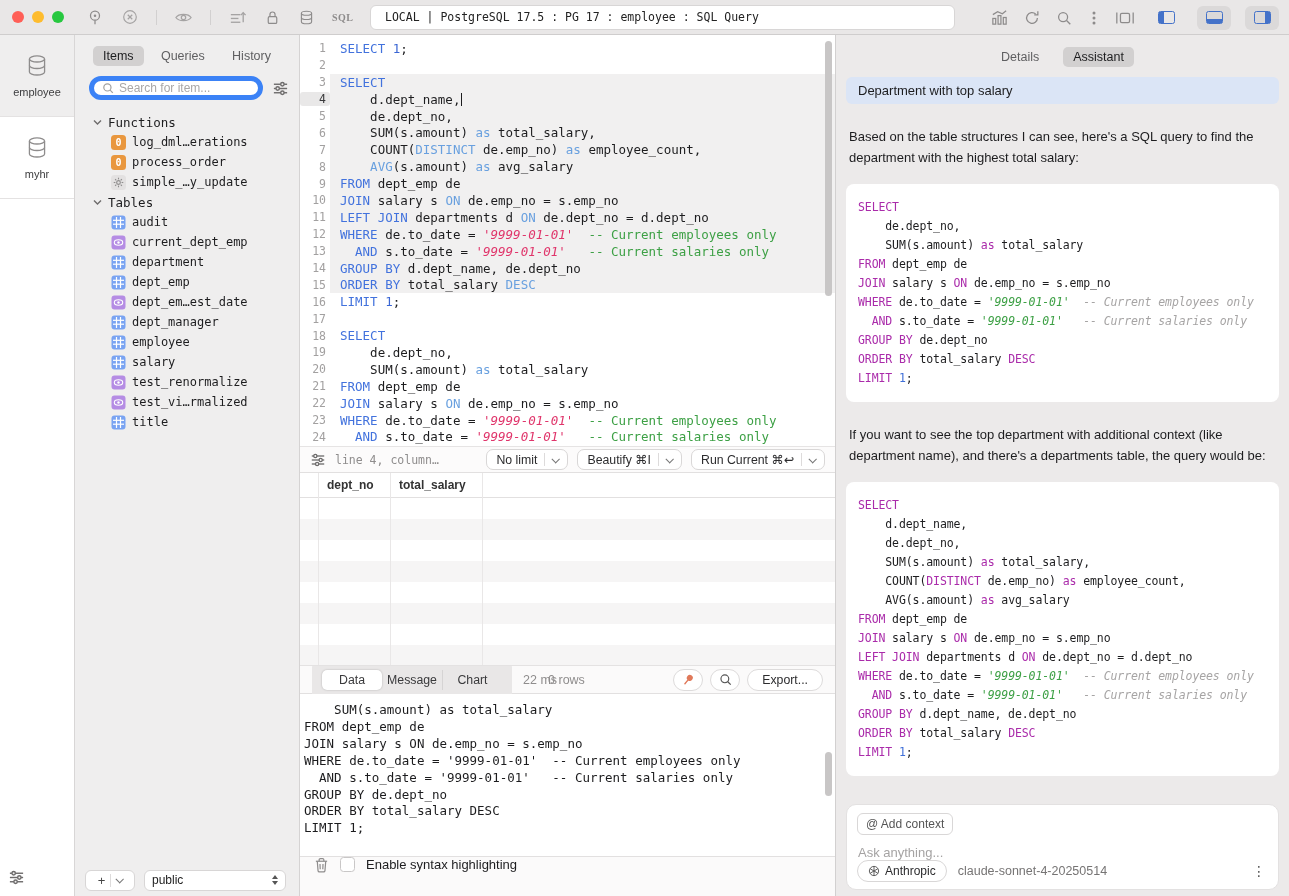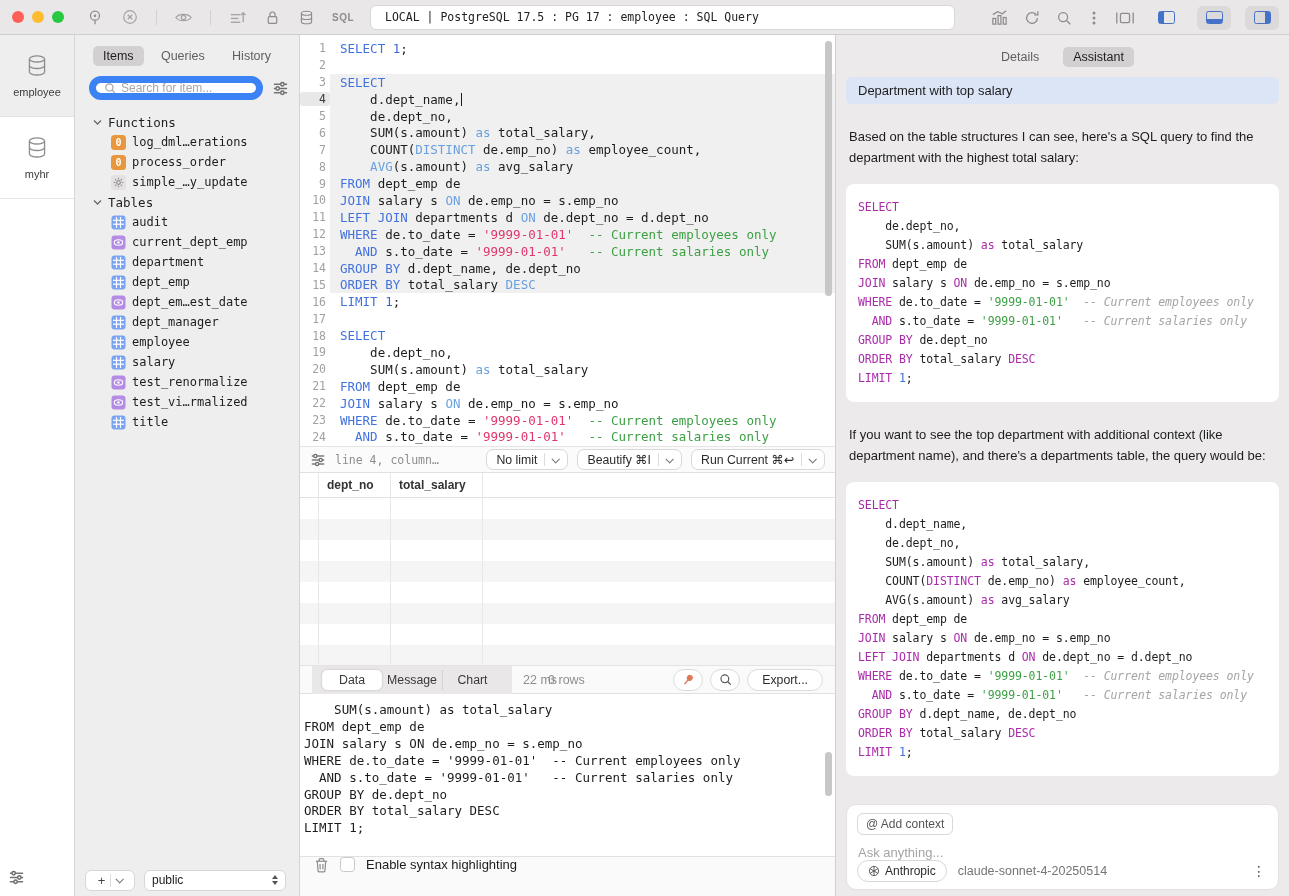--- a/index.html
+++ b/index.html
@@ -8,21 +8,21 @@
   svg { display:block; }
 
   
   .titlebar { position:absolute; left:0; top:0; width:1289px; height:35px;
     background:#e9e7e7; border-bottom:1px solid #cfcdcd; display:flex; align-items:center; }
   .traffic { display:flex; gap:8px; margin-left:12px; }
   .tl { width:12px; height:12px; border-radius:50%; display:inline-block; }
   .tl.red{background:#ff5f57;} .tl.yellow{background:#febc2e;} .tl.green{background:#28c840;}
   .tb-icons { display:flex; align-items:center; gap:17px; margin-left:22px; color:#8d8b8b; }
   .tb-sep { width:1px; height:15px; background:#d2d0d0; }
-  .sql-badge { font-size:10px; font-weight:bold; letter-spacing:.5px; color:#8d8b8b; }
+  .sql-badge { font-size:10px; font-weight:bold; letter-spacing:.5px; color:#8d8b8b;font-family:Liberation Serif, serif; }
   .tb-title { position:absolute; left:370px; top:5px; width:585px; height:25px;
     background:#fff; border:1px solid #d8d6d6; border-radius:6px; line-height:23px;
     padding-left:14px; font-family:"DejaVu Sans Mono",monospace; font-size:11.5px; color:#222;
     white-space:nowrap; overflow:hidden; }
   .tb-right { position:absolute; right:10px; top:0; height:35px; display:flex; align-items:center; gap:14px; }
   .layout-btn { width:34px; height:24px; border-radius:6px; display:flex; align-items:center; justify-content:center; }
   .layout-btn.on { background:#dbd9d9; }
   .lay { width:17px; height:13px; border:1.5px solid #4472c9; border-radius:2.5px; position:relative; }
   .lay-left::before { content:""; position:absolute; left:0; top:0; bottom:0; width:5px; background:#4472c9; }
   .lay-bottom::before { content:""; position:absolute; left:0; right:0; bottom:0; height:4.5px; background:#4472c9; }
@@ -38,21 +38,21 @@
   .rail-filter { position:absolute; left:8px; bottom:10px; }
 
   
   .sidebar { position:absolute; left:75px; top:35px; width:225px; bottom:0;
     background:#efeeee; border-right:1px solid #d5d3d3; }
   .sb-tabs { display:flex; align-items:center; justify-content:space-between;
     padding:11px 18px 0 18px; }
   .tab { font-size:12.5px; color:#5f5f61; padding:3px 10px; border-radius:5px; }
   .tab.active { background:#d2d0d0; color:#1d1d1f; }
   .sb-search { display:flex; align-items:center; gap:9px; padding:10px 10px 0 14px; }
-  .search-box { flex:1; height:24px; background:#fff; border:7px solid #3b82f6; border-radius:12px;
+  .search-box { flex:1; height:24px; background:#fff; border:5px solid #3b82f6; border-radius:12px;
     display:flex; align-items:center; gap:5px; padding:0 8px; }
   .search-ph { font-size:12px; color:#a9a7a7; }
   .tree { margin-top:12px; font-family:"DejaVu Sans Mono",monospace; font-size:12px; color:#1d1d1f; }
   .tree-header { height:20px; display:flex; align-items:center; gap:6px; padding-left:18px; }
   .tree-title { font-size:12.5px; }
   .tree-item { height:20px; display:flex; align-items:center; gap:6px; padding-left:36px; white-space:nowrap; }
   .mini-ic { width:15px; height:15px; border-radius:3.5px; display:flex; align-items:center;
     justify-content:center; flex:none; }
   .fn-ic { background:#e9973e; color:#fff; font:bold 10px "DejaVu Sans Mono",monospace; }
   .proc-ic { background:#e3e1e1; }
@@ -82,21 +82,21 @@
   .ed-line .ln { width:30px; flex:none; text-align:right; font-family:"DejaVu Sans Mono",monospace;
     font-size:11.5px; color:#a2a0a0; padding-right:4px; }
   .ed-line .code { flex:1; font-family:"DejaVu Sans Mono",monospace; font-size:12.5px;
     white-space:pre; padding-left:10px; height:100%; display:flex; align-items:center; }
   .ed-line.sel .code { background:#f1f0f0; }
   .ed-line.cur .ln { background:#e9e8e8; color:#3a3a3c; border-radius:3px; }
   .caret { width:1px; height:13px; background:#1d1d1f; display:inline-block; margin-left:1px; }
   .tok-p { color:#1d1d1f; }
   .tok-k { color:#4272dd; }
   .tok-k2 { color:#69a0df; }
-  .tok-s { color:#e0356b; }
+  .tok-s { color:#e0356b;font-style:italic; }
   .tok-c { color:#3da045; }
   .tok-n { color:#3a66d4; }
   .ed-scrollthumb { position:absolute; right:3px; top:6px; width:7px; height:255px;
     border-radius:4px; background:#c8c6c6; }
 
   .statusbar { height:27px; flex:none; background:#fcfbfb; border-top:1px solid #e6e4e4;
     border-bottom:1px solid #e2e0e0; display:flex; align-items:center; gap:9px; padding:0 10px; }
   .pos-label { font-family:"DejaVu Sans Mono",monospace; font-size:11.5px; color:#8f8d8d; }
   .sb-btn { height:21px; background:#fff; border:1px solid #d9d7d7; border-radius:7px;
     display:flex; align-items:center; gap:7px; padding:0 9px; font-size:12.3px; color:#2c2c2e; }

